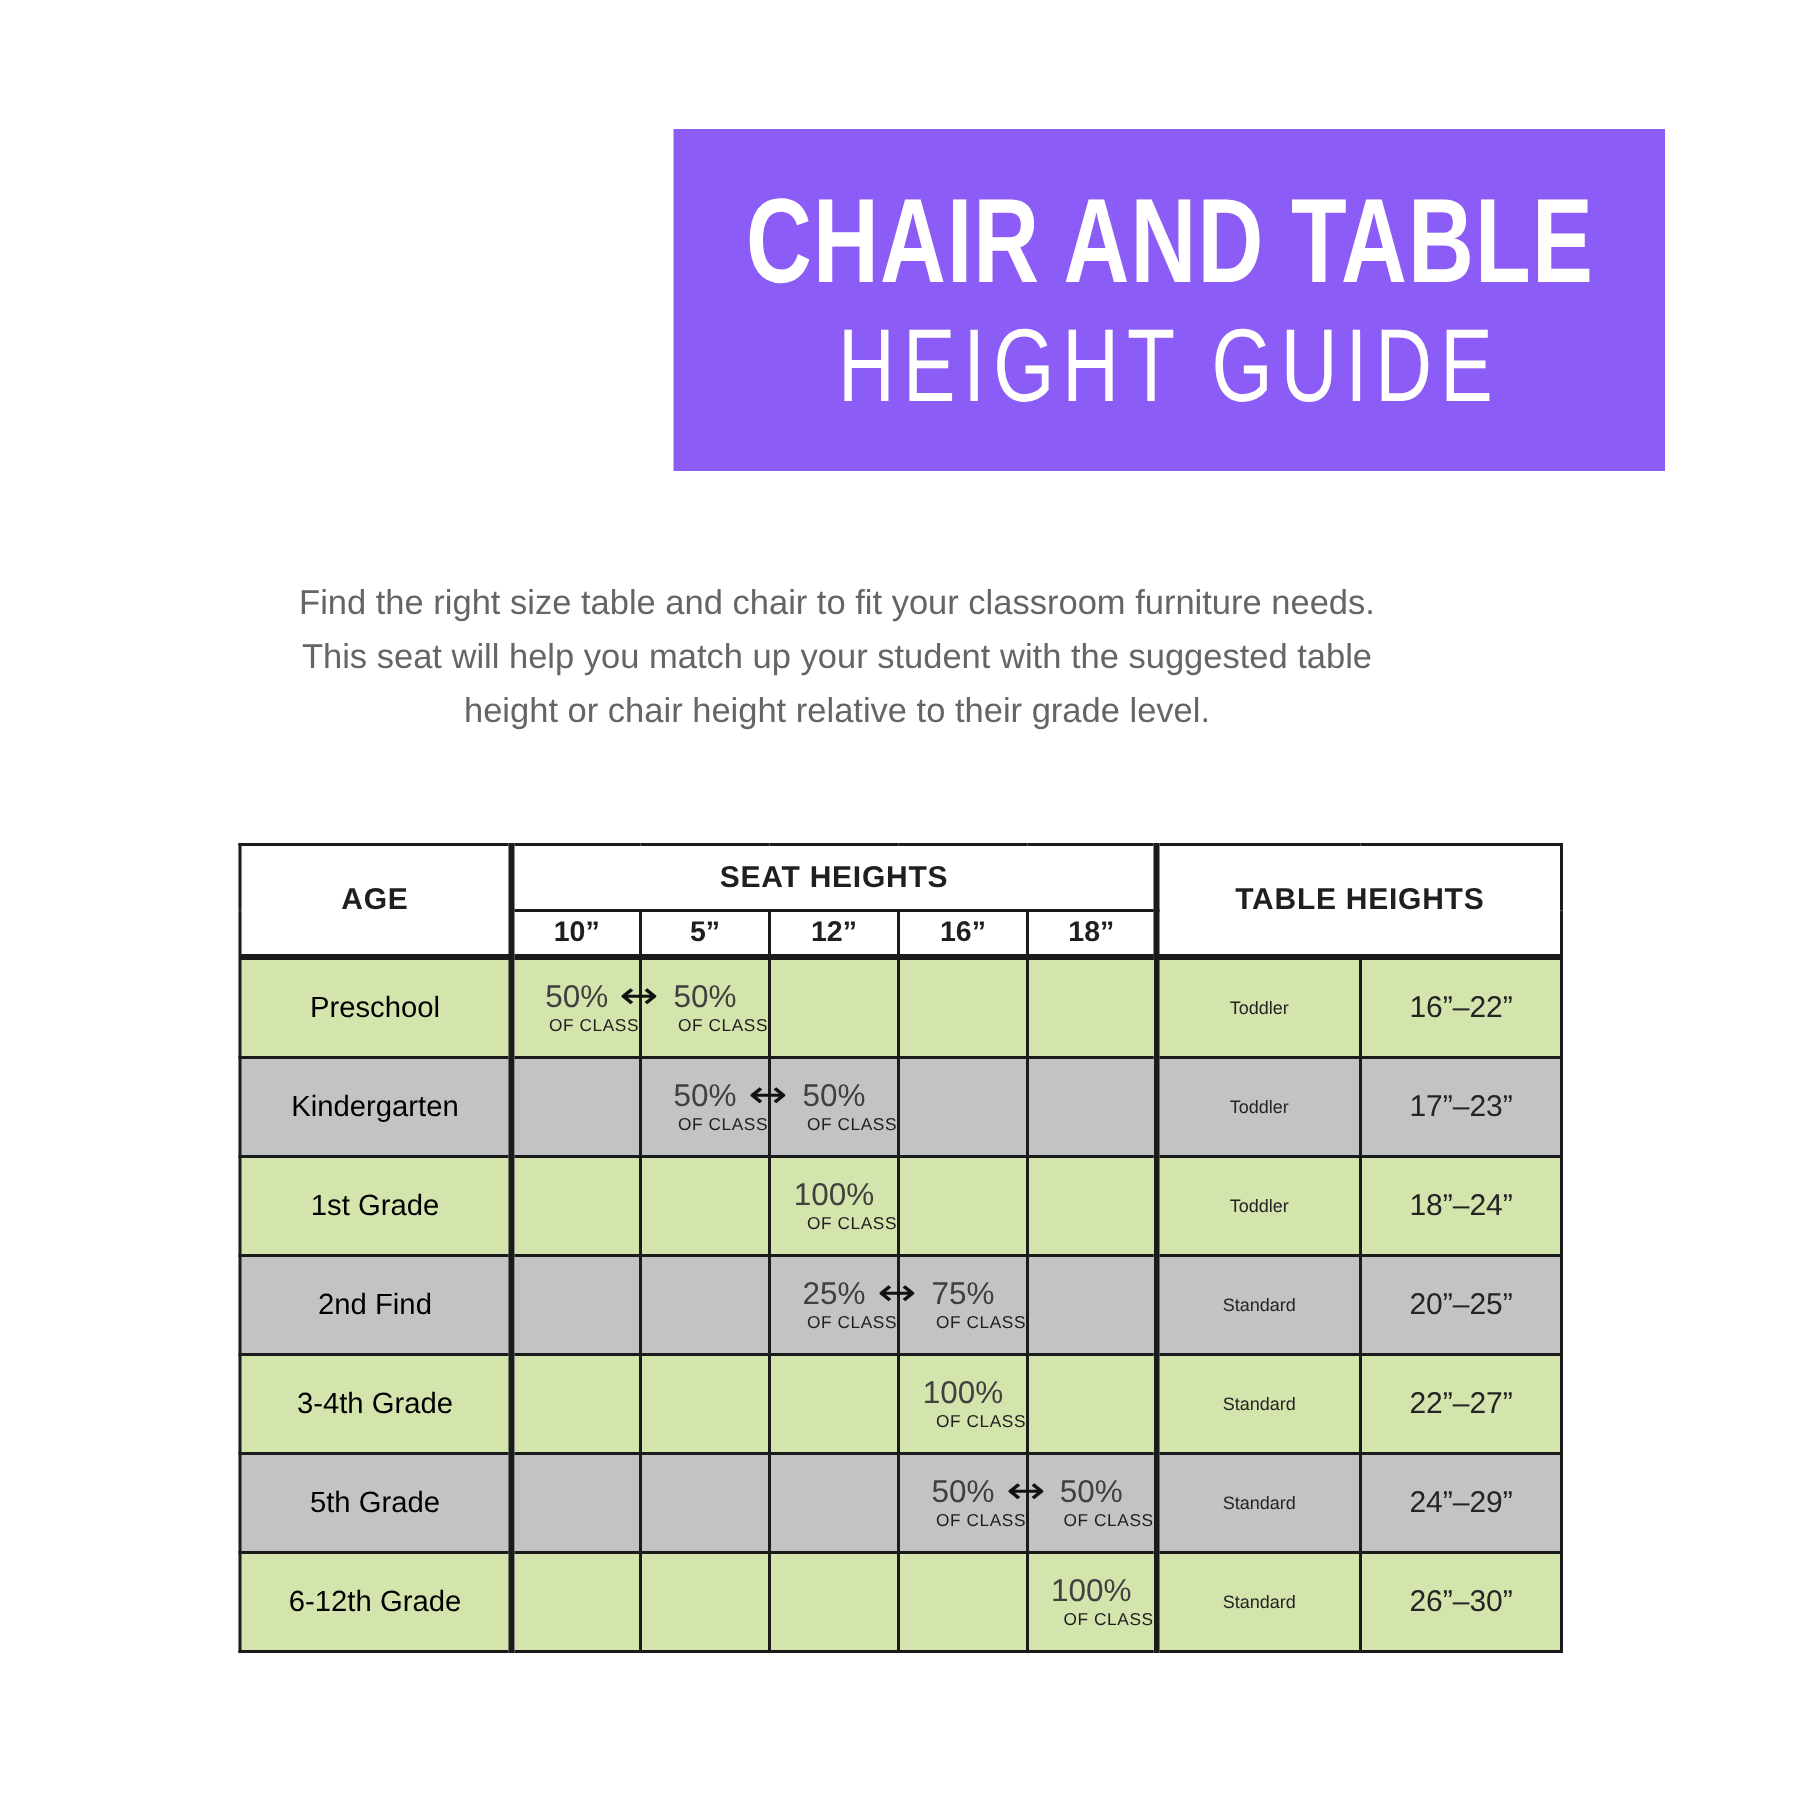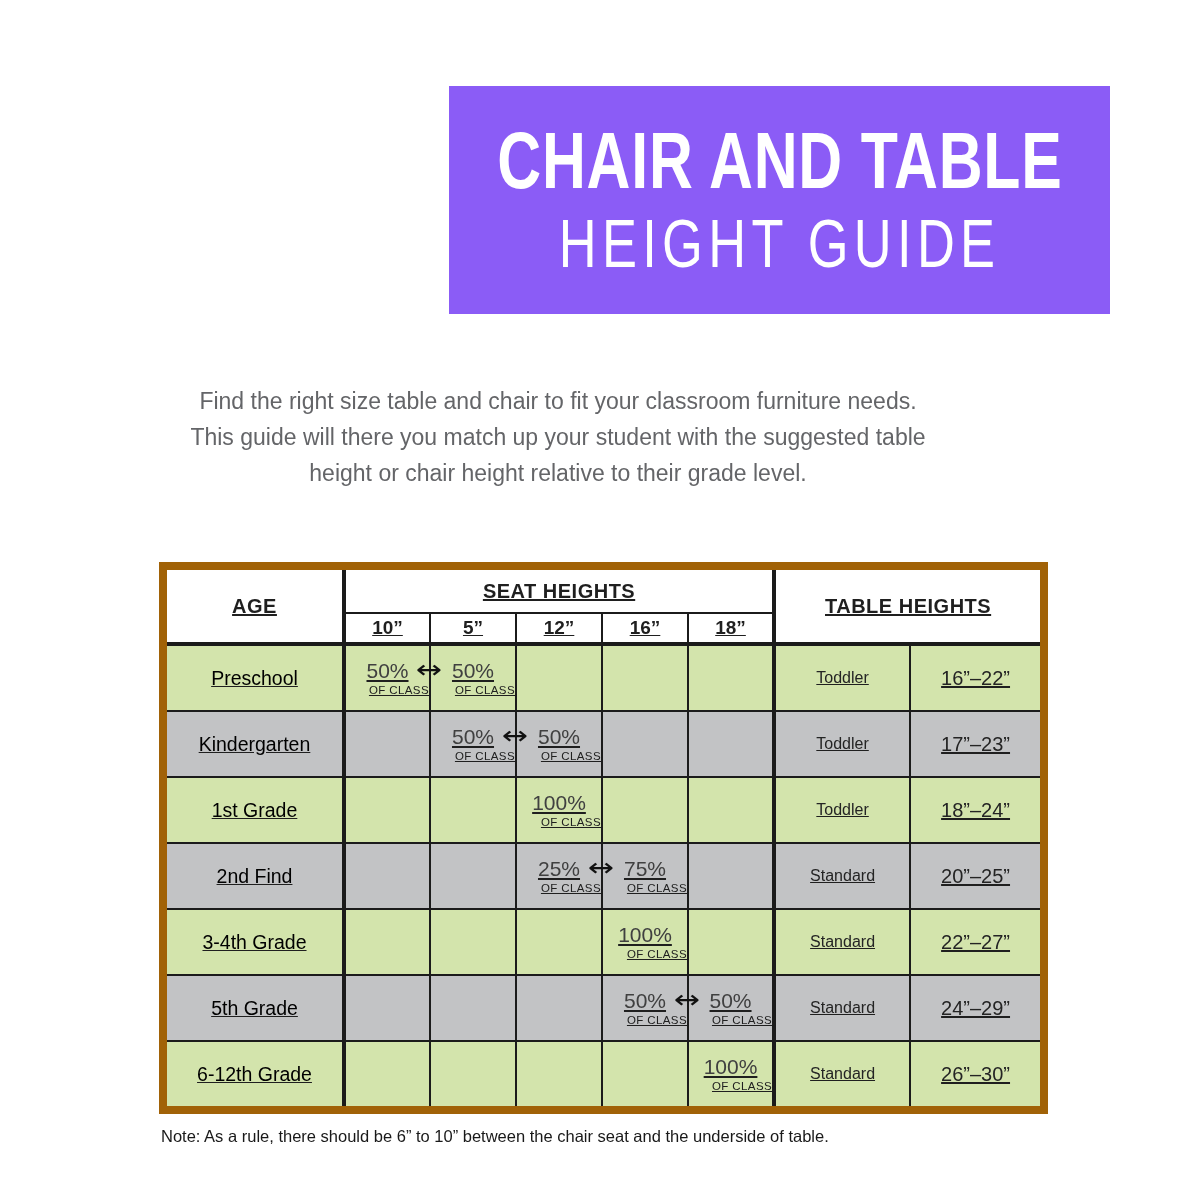--- a/index.html
+++ b/index.html
@@ -14,21 +14,21 @@
   .banner .l2{color:#ffffff;font-weight:400;font-size:69px;line-height:74px;letter-spacing:7px;
               transform:scaleX(0.76);transform-origin:center;white-space:nowrap;margin-top:4px;}
 
   
   .intro{position:absolute;left:0;top:383px;width:1116px;text-align:center;
          color:#646568;font-size:23px;line-height:36px;font-weight:400;}
 
   
   .tblwrap{position:absolute;left:159px;top:562px;}
   table.guide{border-collapse:collapse;table-layout:fixed;width:881px;
-              border:8px solid #a16207;text-decoration:underline;}
+              border:1px solid #a16207;}
   table.guide col.c-age{width:181px;}
   table.guide col.c-seat{width:86px;}
   table.guide col.c-type{width:136px;}
   table.guide col.c-range{width:134px;}
   table.guide th,table.guide td{border:2px solid #1b1b1b;padding:0;text-align:center;
               vertical-align:middle;background:#ffffff;overflow:visible;}
   tr.hrow1 th{height:42px;font-size:20px;font-weight:700;letter-spacing:0.5px;}
   tr.hrow2 th{height:28px;font-size:19px;font-weight:700;}
   .thick-l{border-left-width:4px !important;}
   .head-bottom{border-bottom-width:4px !important;}
@@ -37,39 +37,39 @@
   tr.r-gray td{background:#c2c3c5;}
   td.age{font-size:19.5px;color:#000000;}
   td.seat{position:relative;}
   .pct{font-size:21px;line-height:24px;color:#404040;}
   .sub{font-size:11.5px;line-height:14px;letter-spacing:0.4px;color:#202020;text-align:right;}
   td.hug-right{text-align:right;padding-right:14px;}
   td.hug-left{text-align:left;padding-left:16px;}
   .arrow{position:absolute;top:11px;right:-17px;width:34px;text-align:center;
          font-family:"DejaVu Sans",sans-serif;font-size:25px;line-height:25px;color:#111;
          transform:scaleX(1.25);transform-origin:center;z-index:5;}
-  td.type{font-size:16px;color:#242424;}
+  td.type{font-size:12px;color:#242424;}
   td.range{font-size:20px;color:#242424;}
 
   
   .note{position:absolute;left:161px;top:1127px;font-size:16.5px;color:#191919;}
 </style>
 </head>
 <body>
 
 <div class="page">
 
   <div class="banner">
     <div class="l1">CHAIR AND TABLE</div>
     <div class="l2">HEIGHT GUIDE</div>
   </div>
 
   <div class="intro">
     <div>Find the right size table and chair to fit your classroom furniture needs.</div>
-    <div>This guide will there you match up your student with the suggested table</div>
+    <div>This seat will help you match up your student with the suggested table</div>
     <div>height or chair height relative to their grade level.</div>
   </div>
 
   <div class="tblwrap">
     <table class="guide">
       <colgroup>
         <col class="c-age">
           <col class="c-seat">
           <col class="c-seat">
           <col class="c-seat">
@@ -205,15 +205,14 @@
             <div class="sub">OF CLASS</div>
           </td>
           <td class="type thick-l">Standard</td>
           <td class="range">26”–30”</td>
         </tr>
 
       </tbody>
     </table>
   </div>
 
-  <div class="note">Note: As a rule, there should be 6” to 10” between the chair seat and the underside of table.</div>
 
 </div>
 
 </body></html>

